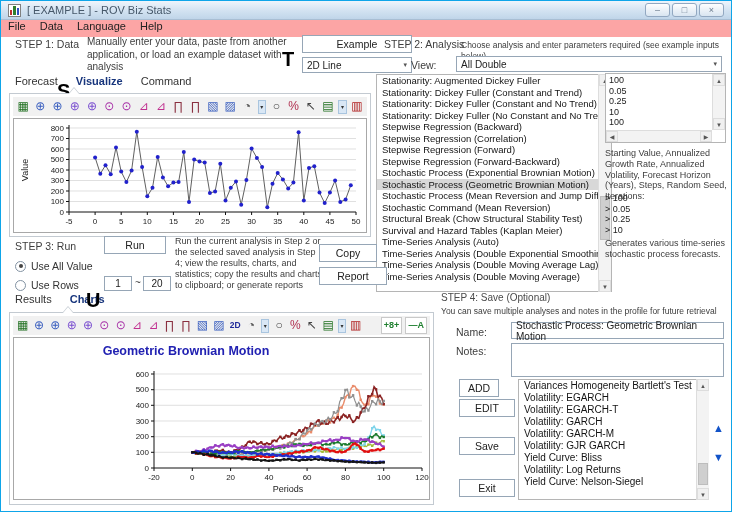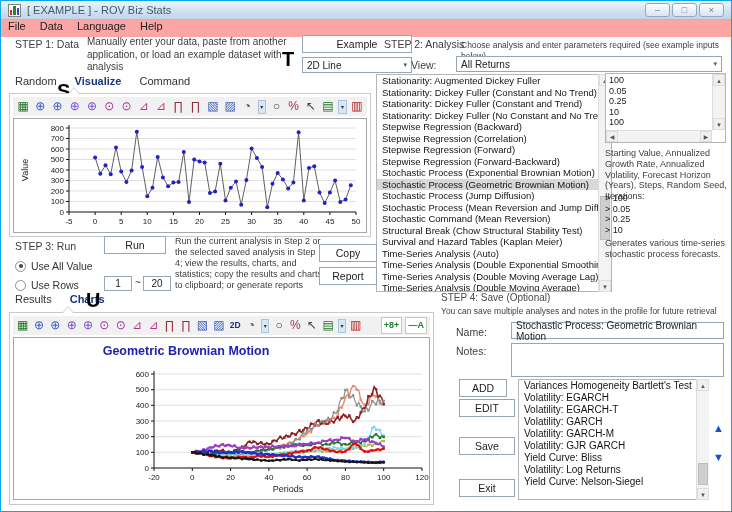--- a/index.html
+++ b/index.html
@@ -102,21 +102,21 @@
   <div class="lbl" style="left:14px;top:37px">STEP 1: Data</div>
   <div class="desc" style="left:86px;top:35px;width:218px">Manually enter your data, paste from another application, or load an example dataset with analysis</div>
   <div class="btn" style="left:301px;top:34px;width:110px;height:18px">Example</div>
   <div class="combo" style="left:301px;top:56px;width:110px;height:16px">
     <span>2D Line</span>
     <span class="car">▾</span>
   </div>
   <div class="ann" style="left:281px;top:47px">T</div>
 
   <div class="tabs" style="left:14px;top:74px">
-      <div class="tab">Random</div>
+      <div class="tab">Forecast</div>
       <div class="tab sel">Visualize</div>
       <div class="tab">Command</div>
     </div>
   <div class="ann" style="left:56px;top:79px">S</div>
 
   <div class="panel" style="left:8px;top:92px;width:362px;height:144px"></div>
   <div class="notch" style="left:68px;top:87px"></div>
   <div class="toolbar" style="left:12px;top:96px;width:354px">
       <span class="tb-ic" style="color: rgb(32, 112, 32);">▦</span>
       <span class="tb-ic" style="color: rgb(58, 95, 191);">⊕</span>
@@ -246,36 +246,35 @@
         <line x1="342.0" y1="93" x2="342.0" y2="96" stroke="#111"></line>
         <text x="342.0" y="105" font-size="8" fill="#222" text-anchor="middle" font-family="Liberation Sans,sans-serif">50</text>
         <text transform="rotate(-90 14 51)" x="14" y="51" font-size="9" fill="#222" text-anchor="middle" font-family="Liberation Sans,sans-serif">Value</text>
       </svg>
   </div>
 
   <div class="lbl" style="left:383px;top:37px">STEP 2: Analysis</div>
   <div class="desc sm" style="left:460px;top:39px;width:265px">Choose analysis and enter parameters required (see example inputs below)</div>
   <div class="lbl" style="left:410px;top:58px">View:</div>
   <div class="combo" style="left:455px;top:55px;width:266px;height:16px">
-    <span>All Returns</span>
+    <span>All Double</span>
     <span class="car">▾</span>
   </div>
 
   <div class="listbox" id="methodsList" style="left:375px;top:73px;width:236px;height:218px">
   <div class="li">Stationarity: Augmented Dickey Fuller</div>
+      <div class="li">Stationarity: Dickey Fuller (Constant and Trend)</div>
       <div class="li">Stationarity: Dickey Fuller (Constant and No Trend)</div>
-      <div class="li">Stationarity: Dickey Fuller (Constant and Trend)</div>
       <div class="li">Stationarity: Dickey Fuller (No Constant and No Trend)</div>
       <div class="li">Stepwise Regression (Backward)</div>
       <div class="li">Stepwise Regression (Correlation)</div>
       <div class="li">Stepwise Regression (Forward)</div>
       <div class="li">Stepwise Regression (Forward-Backward)</div>
       <div class="li">Stochastic Process (Exponential Brownian Motion)</div>
       <div class="li sel">Stochastic Process (Geometric Brownian Motion)</div>
-      <div class="li">Stochastic Process (Jump Diffusion)</div>
       <div class="li">Stochastic Process (Mean Reversion and Jump Diffusion)</div>
       <div class="li">Stochastic Command (Mean Reversion)</div>
       <div class="li">Structural Break (Chow Structural Stability Test)</div>
       <div class="li">Survival and Hazard Tables (Kaplan Meier)</div>
       <div class="li">Time-Series Analysis (Auto)</div>
       <div class="li">Time-Series Analysis (Double Exponential Smoothing)</div>
       <div class="li">Time-Series Analysis (Double Moving Average Lag)</div>
       <div class="li">Time-Series Analysis (Double Moving Average)</div>
     </div>
   <div class="vscroll" style="left:597px;top:73px;width:13px;height:218px;right:auto;bottom:auto">
@@ -320,21 +319,21 @@
     <span>Use All Value</span>
   </div>
   <div class="radio" style="left:14px;top:278px">
     <span class="rdot"></span>
     <span>Use Rows</span>
   </div>
   <div class="input center" style="left:103px;top:275px;width:28px;height:15px">1</div>
   <div class="lbl" style="left:134px;top:276px;font-size:10px">~</div>
   <div class="input center" style="left:142px;top:275px;width:28px;height:15px">20</div>
   <div class="btn" style="left:318px;top:243px;width:58px;height:18px">Copy</div>
-  <div class="btn" style="left:318px;top:266px;width:58px;height:18px">Report</div>
+  <div class="btn" style="left:318px;top:266px;width:68px;height:18px">Report</div>
 
   <div class="tabs" style="left:14px;top:292px">
       <div class="tab">Results</div>
       <div class="tab sel">Charts</div>
     </div>
   <div class="ann" style="left:85px;top:288px">U</div>
 
   <div class="lbl" style="left:440px;top:291px;font-size:10px;color:#4a4a4a">STEP 4: Save (Optional)</div>
   <div class="desc sm" style="left:440px;top:305px;width:280px">You can save multiple analyses and notes in the profile for future retrieval</div>
 
@@ -930,21 +929,21 @@
         <text x="408.0" y="142" font-size="8" fill="#222" text-anchor="middle" font-family="Liberation Sans,sans-serif">120</text>
         <text x="274" y="154" font-size="9" fill="#222" text-anchor="middle" font-family="Liberation Sans,sans-serif">Periods</text>
       </svg>
   </div>
 
   <div class="lbl" style="left:455px;top:325px">Name:</div>
   <div class="input" style="left:510px;top:321px;width:213px;height:17px;padding-left:4px">Stochastic Process: Geometric Brownian Motion</div>
   <div class="lbl" style="left:455px;top:344px">Notes:</div>
   <div class="input" style="left:510px;top:342px;width:213px;height:34px"></div>
 
-  <div class="btn" style="left:458px;top:378px;width:48px;height:18px">ADD</div>
+  <div class="btn" style="left:458px;top:378px;width:40px;height:18px">ADD</div>
   <div class="btn" style="left:458px;top:398px;width:56px;height:18px">EDIT</div>
   <div class="btn" style="left:458px;top:436px;width:56px;height:18px">DEL</div>
   <div class="btn" style="left:458px;top:436px;width:56px;height:18px">Save</div>
   <div class="btn" style="left:458px;top:478px;width:56px;height:18px">Exit</div>
 
   <div class="listbox" id="savedList" style="left:517px;top:378px;width:191px;height:121px">
   <div class="li">Variances Homogeneity Bartlett's Test</div>
       <div class="li">Volatility: EGARCH</div>
       <div class="li">Volatility: EGARCH-T</div>
       <div class="li">Volatility: GARCH</div>

